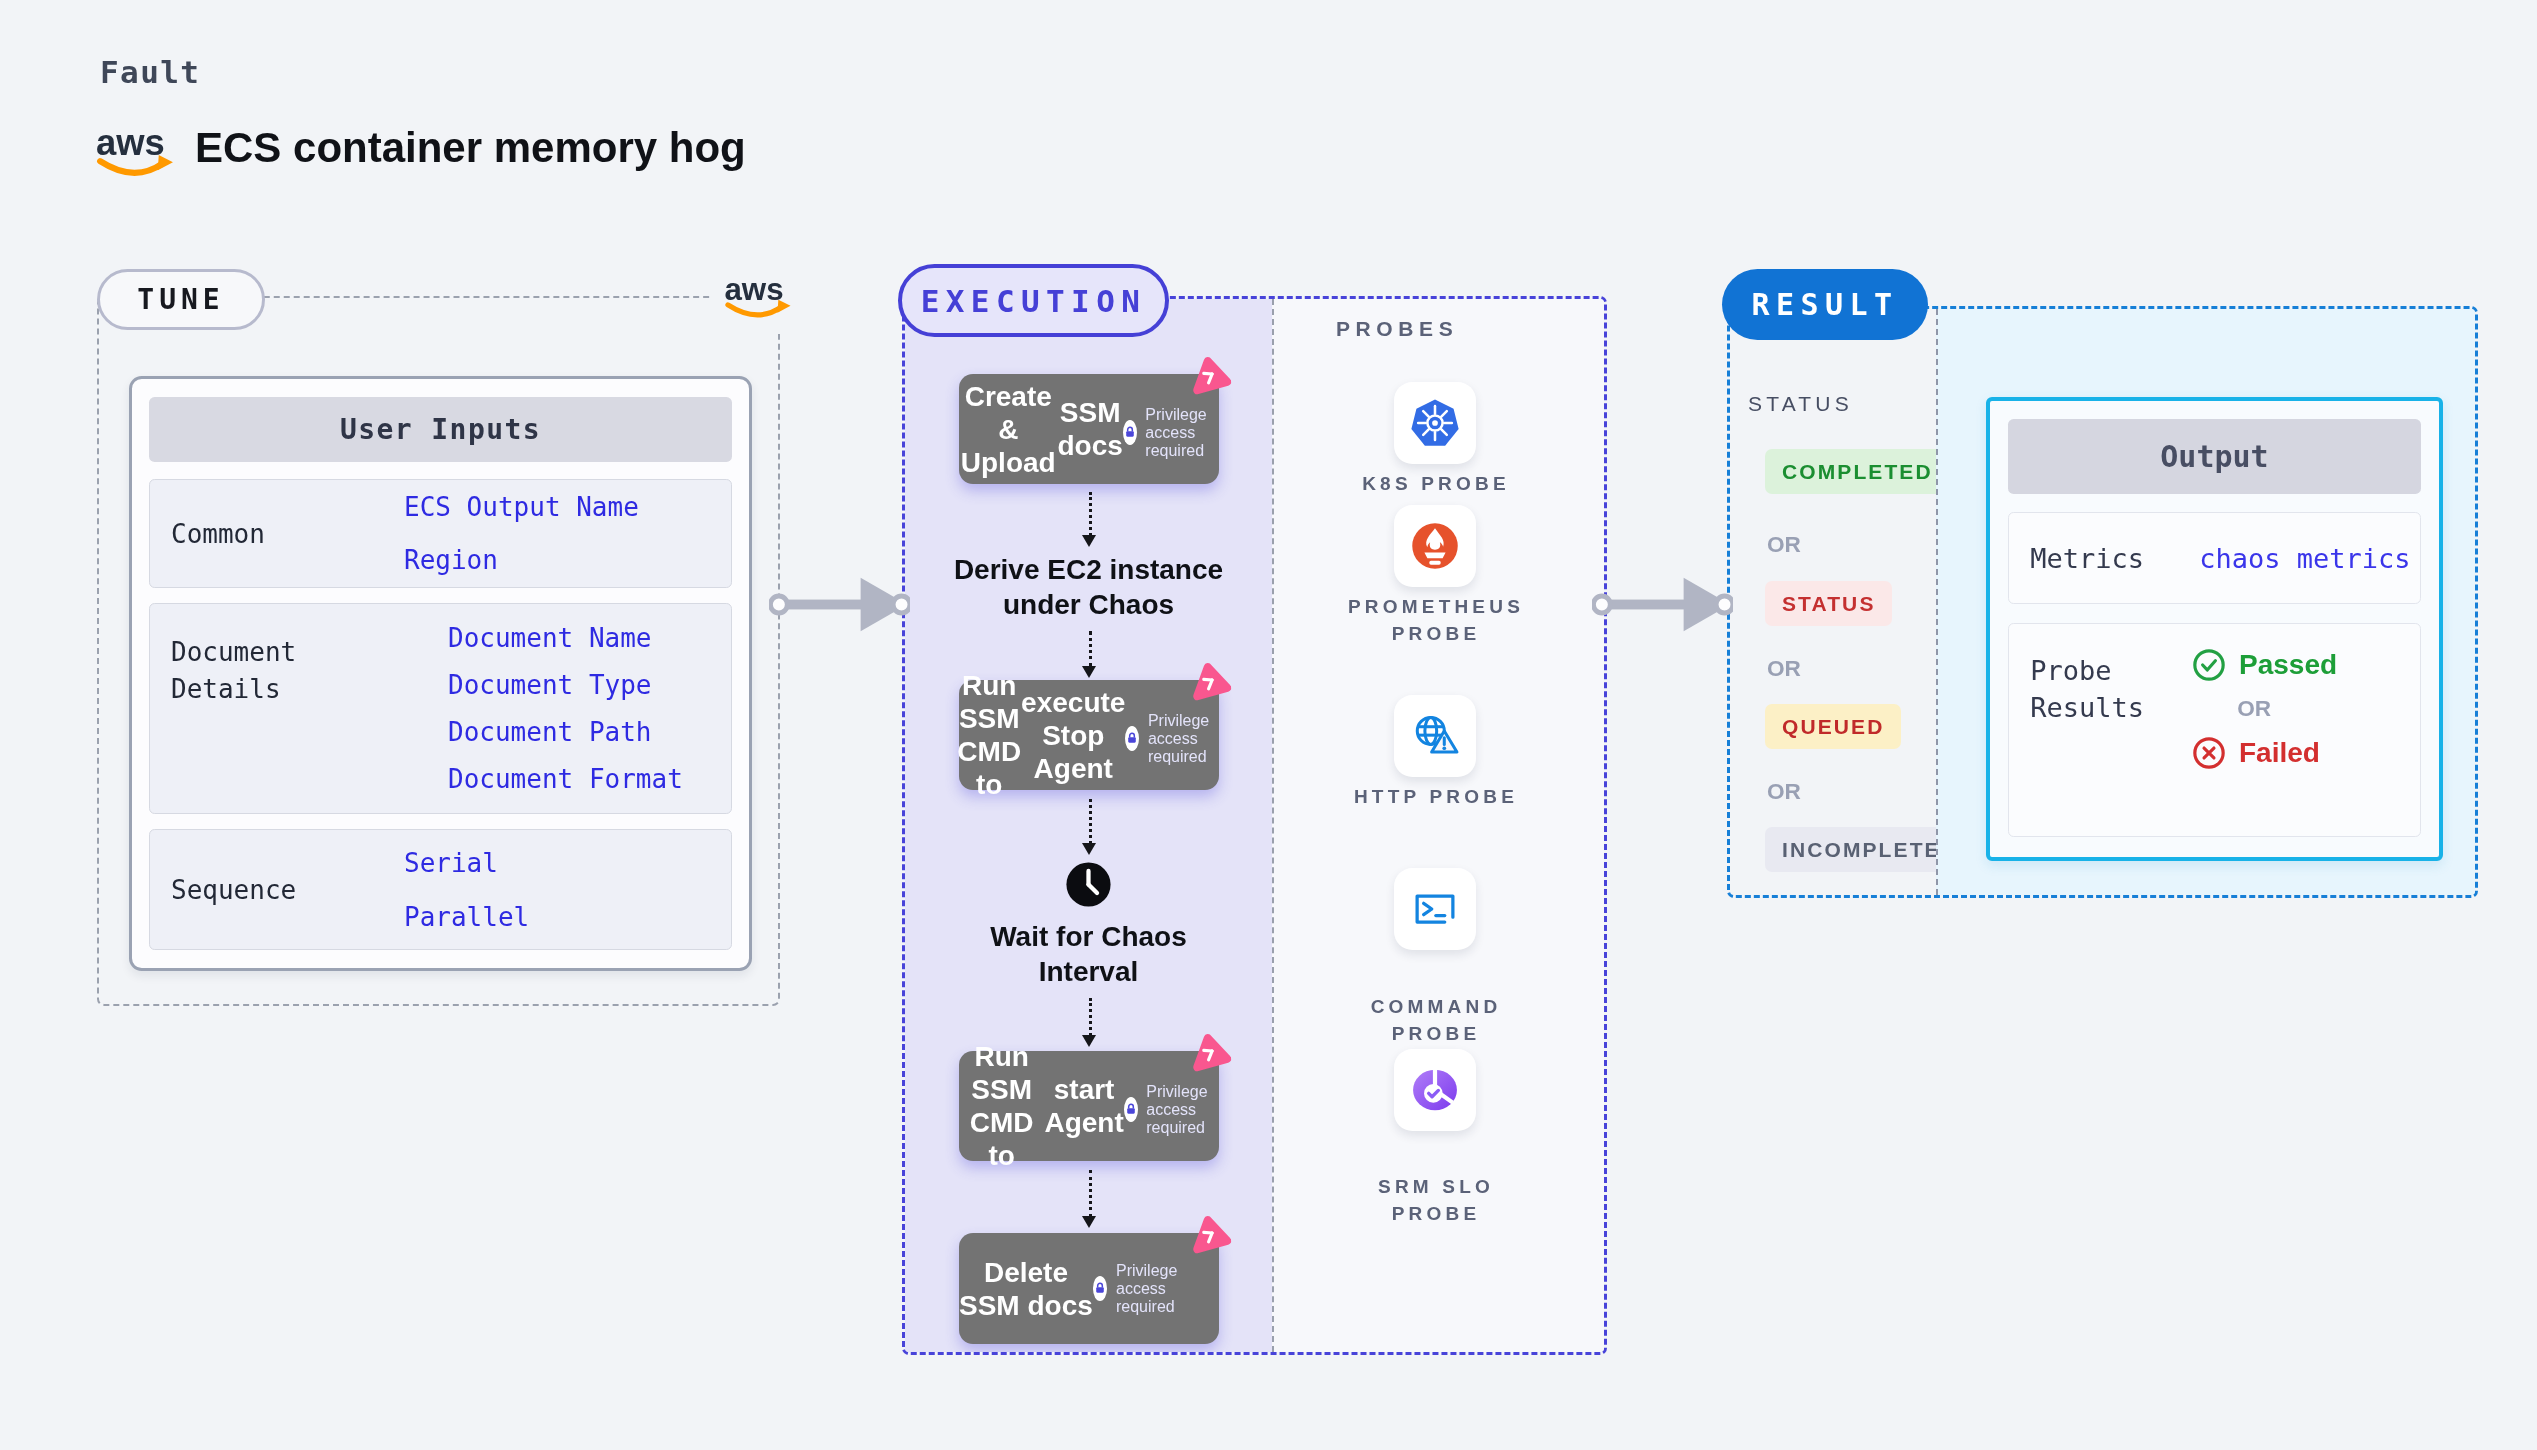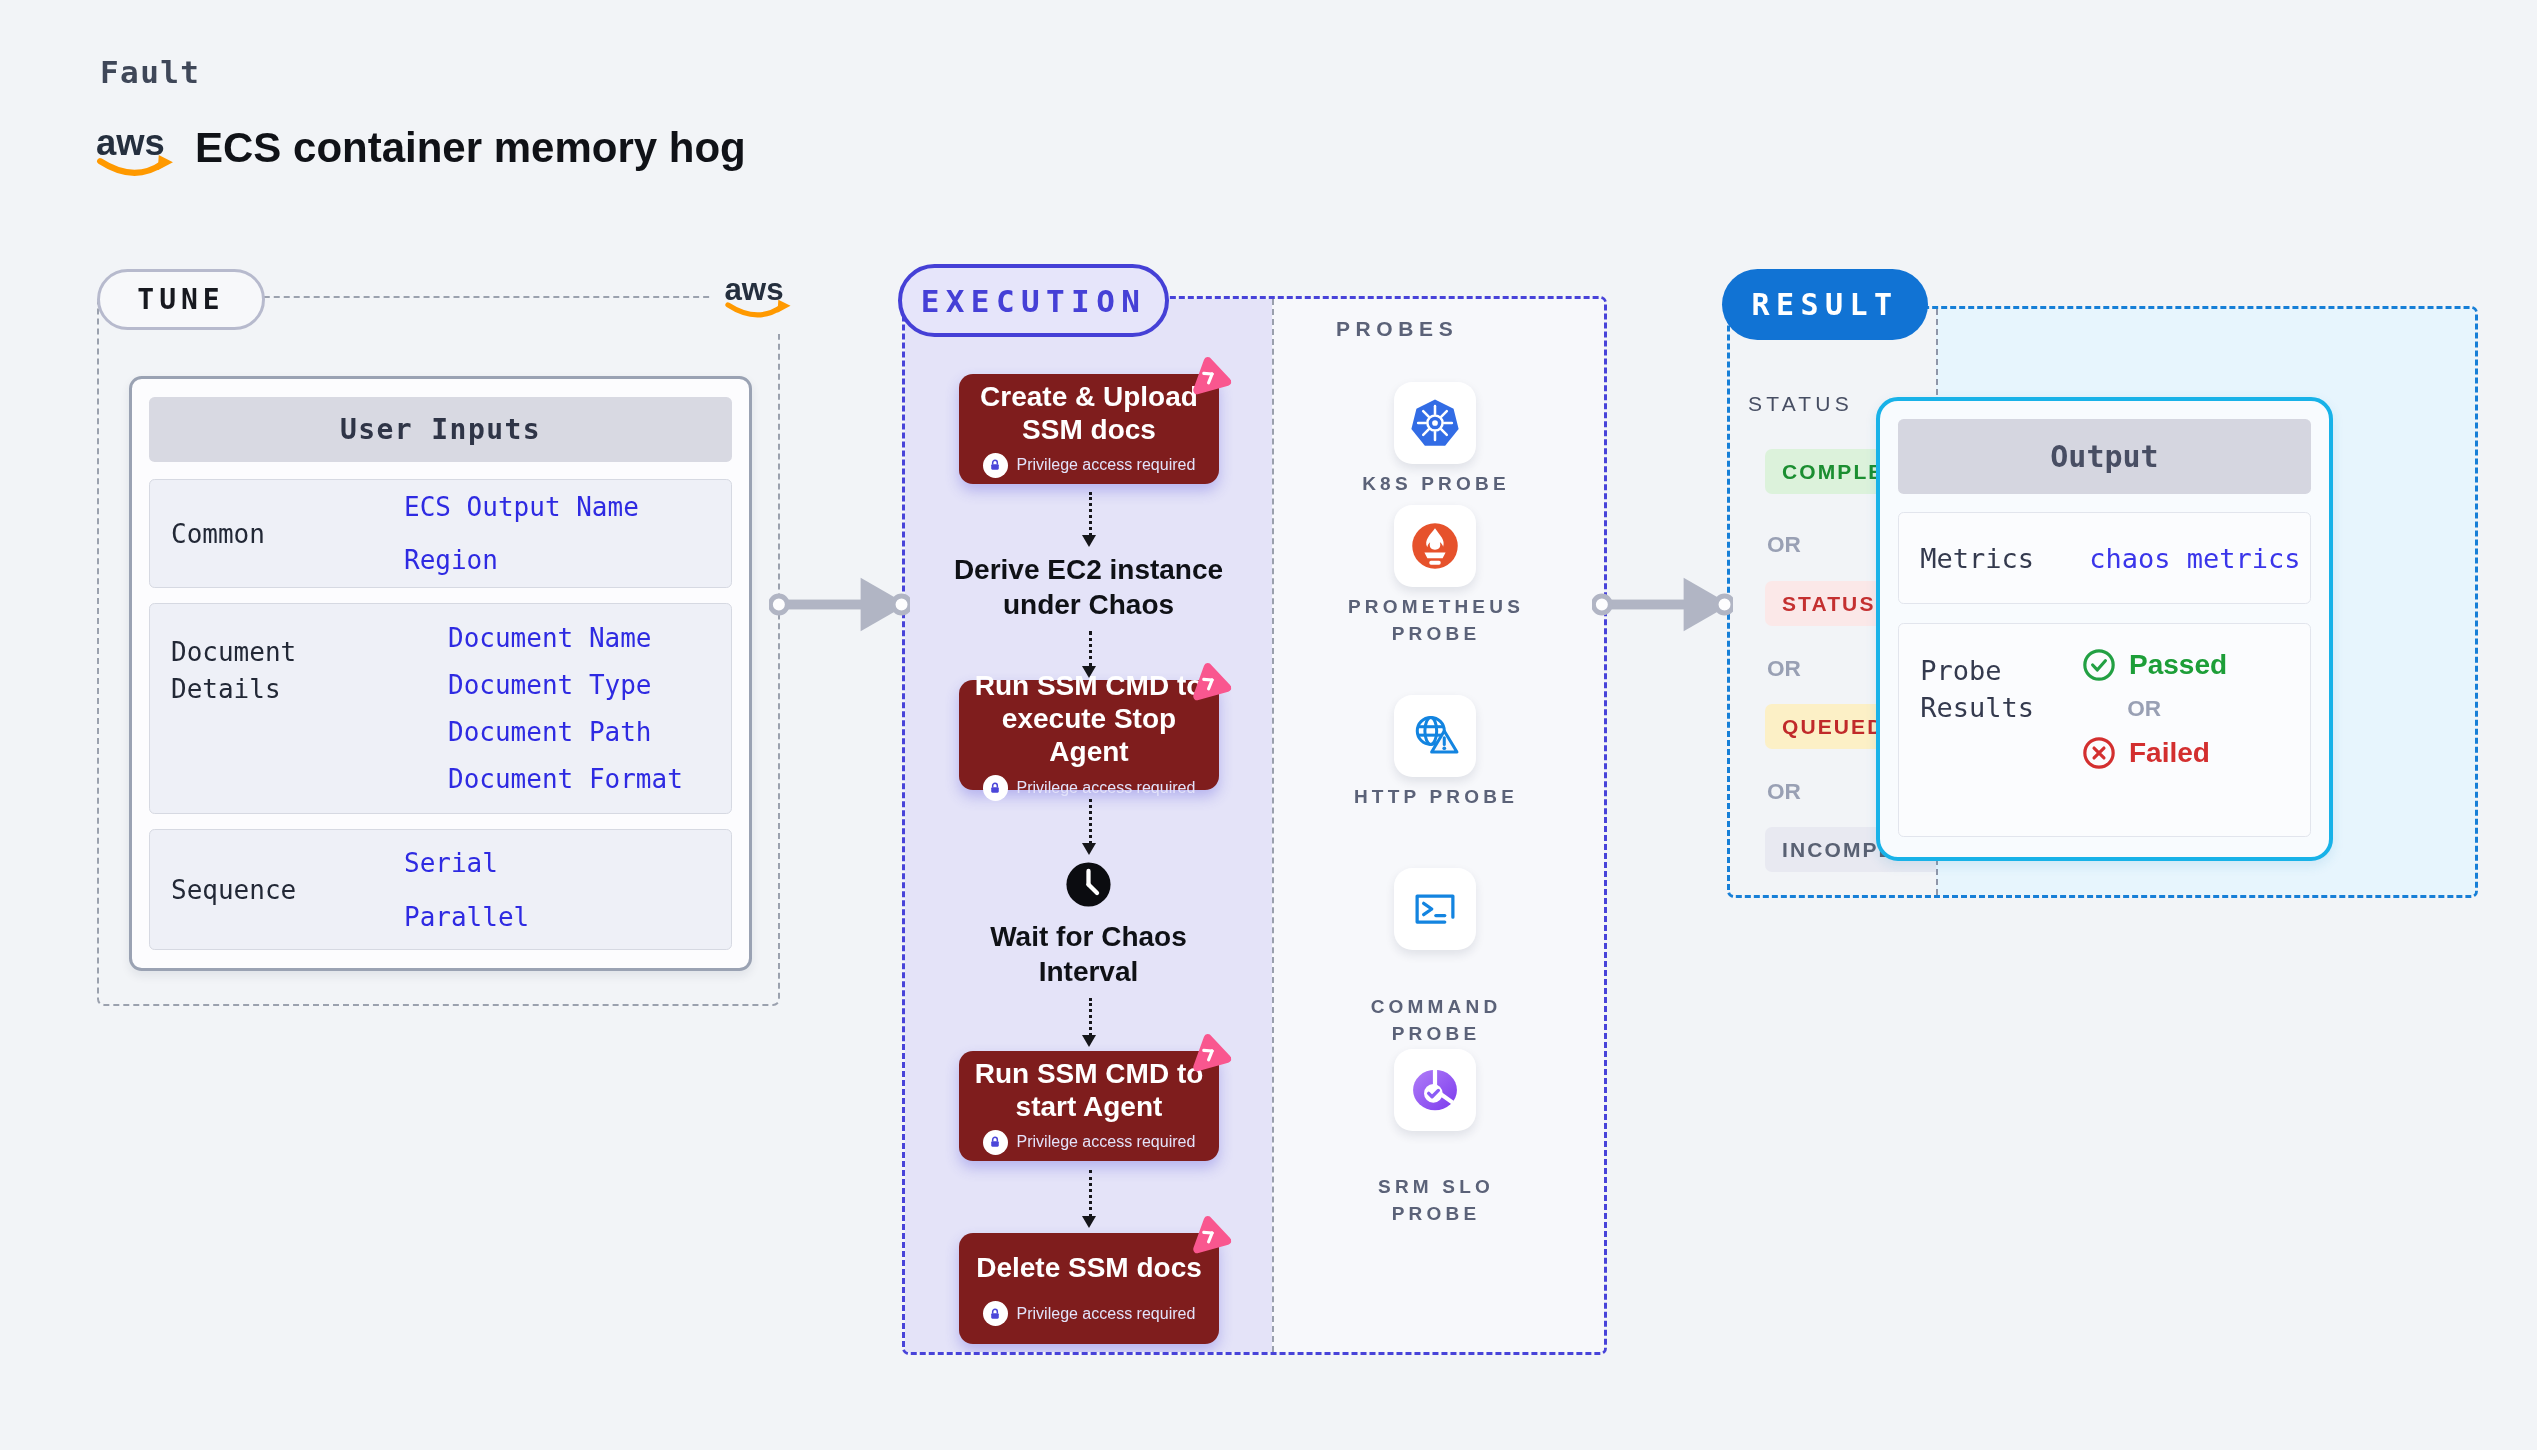--- a/index.html
+++ b/index.html
@@ -33,21 +33,21 @@
   .g2{top:224px;height:209px;} .g2 .ui-values{gap:17px;margin-left:44px;}
   .g3{top:450px;height:119px;} .g3 .ui-values{gap:24px;}
 
   
   .flow-arrow{width:141px;height:71px;z-index:7;}
 
   
   .exec-box{left:902px;top:296px;width:699px;height:1053px;border:3.5px dashed #4843d9;border-radius:7px;display:flex;overflow:hidden;}
   .exec-left{position:relative;width:367px;background:#e4e3f8;}
   .exec-right{position:relative;flex:1;background:#f7f8fb;border-left:2.8px dashed #9aa0ad;padding-left:16px;}
-  .step-btn{position:absolute;left:54px;width:260px;background:#7f1d1d;border-radius:14px;box-shadow:0 7px 14px rgba(75,70,217,.30);display:flex;flex-direction:column;align-items:center;justify-content:center;color:#fff;}
+  .step-btn{position:absolute;left:54px;width:260px;background:#737373;border-radius:14px;box-shadow:0 7px 14px rgba(75,70,217,.30);display:flex;flex-direction:row;align-items:center;justify-content:center;color:#fff;}
   .step-btn .t{font-size:28px;font-weight:bold;line-height:33px;text-align:center;}
   .priv{display:flex;align-items:center;gap:8.5px;margin-top:7px;}
   .priv .lock{width:25.4px;height:25.4px;border-radius:50%;background:#fff;display:flex;align-items:center;justify-content:center;}
   .priv .pt{font-size:16px;color:#e3e3fa;}
   .litmus{position:absolute;right:-11.3px;top:-18.3px;width:41px;height:41px;transform:rotate(-10deg);z-index:2;}
   .step-text{position:absolute;left:0;width:100%;text-align:center;font-size:28px;font-weight:bold;color:#0f1116;line-height:35px;}
   .connector{position:absolute;width:21px;}
   .connector .line{position:absolute;left:50%;top:0;bottom:10.6px;border-left:3.5px dotted #15161a;}
   .connector .head{position:absolute;bottom:0;left:50%;transform:translateX(-50%);width:0;height:0;border-left:7px solid transparent;border-right:7px solid transparent;border-top:12px solid #15161a;}
   .clock{position:absolute;left:160px;width:47px;height:47px;}
@@ -64,21 +64,21 @@
   .status-label{position:absolute;left:18px;top:83px;font-size:21px;font-weight:normal;color:#474e63;letter-spacing:4.2px;}
   .status-badge{position:absolute;left:35px;border-radius:7px;font-size:21px;font-weight:bold;letter-spacing:2.1px;padding:10.6px 17px;}
   .st-completed{top:140px;background:#dcf2db;color:#1b8e31;}
   .st-errored{top:272px;background:#fbe8e8;color:#c43030;}
   .st-queued{top:395px;background:#fcf0c6;color:#c02a2a;}
   .st-incompleted{top:518px;background:#e8e9f1;color:#596173;}
   .or{color:#99a0b4;font-size:22.6px;font-weight:bold;}
   .or-col{position:absolute;left:37px;}
   .or1{top:223px;} .or2{top:347px;} .or3{top:470px;}
 
-  .output-box{left:1876px;top:397px;width:449px;height:456px;background:#f8fbfe;border:4.2px solid #18b2e8;border-radius:22px;box-shadow:0 4.2px 11.3px rgba(24,140,200,.12);}
+  .output-box{left:1986px;top:397px;width:449px;height:456px;background:#f8fbfe;border:4.2px solid #18b2e8;border-radius:6px;box-shadow:0 4.2px 11.3px rgba(24,140,200,.12);}
   .out-header{position:absolute;left:18.3px;right:18.3px;top:18.3px;height:75px;background:#d5d6e0;border-radius:5.6px;display:flex;align-items:center;justify-content:center;font-size:30px;font-weight:bold;color:#484e63;}
   .out-row{position:absolute;left:18.3px;right:18.3px;background:#fbfcfe;border:1.4px solid #e2e5ed;border-radius:5.6px;}
   .row-metrics{top:111px;height:90px;display:flex;align-items:center;}
   .row-metrics .k{margin-left:21px;width:169px;font-size:27px;color:#343a4e;}
   .row-metrics .v{font-size:27px;color:#3a35ea;}
   .row-probe{top:222px;height:212px;display:flex;}
   .row-probe .k{margin-left:21px;width:162px;padding-top:28px;font-size:27px;color:#343a4e;line-height:37px;}
   .pr-results{display:flex;flex-direction:column;padding-top:24px;}
   .pr-line{display:flex;align-items:center;gap:12.7px;}
   .pr-passed{font-size:28px;font-weight:bold;color:#1d9e38;}

